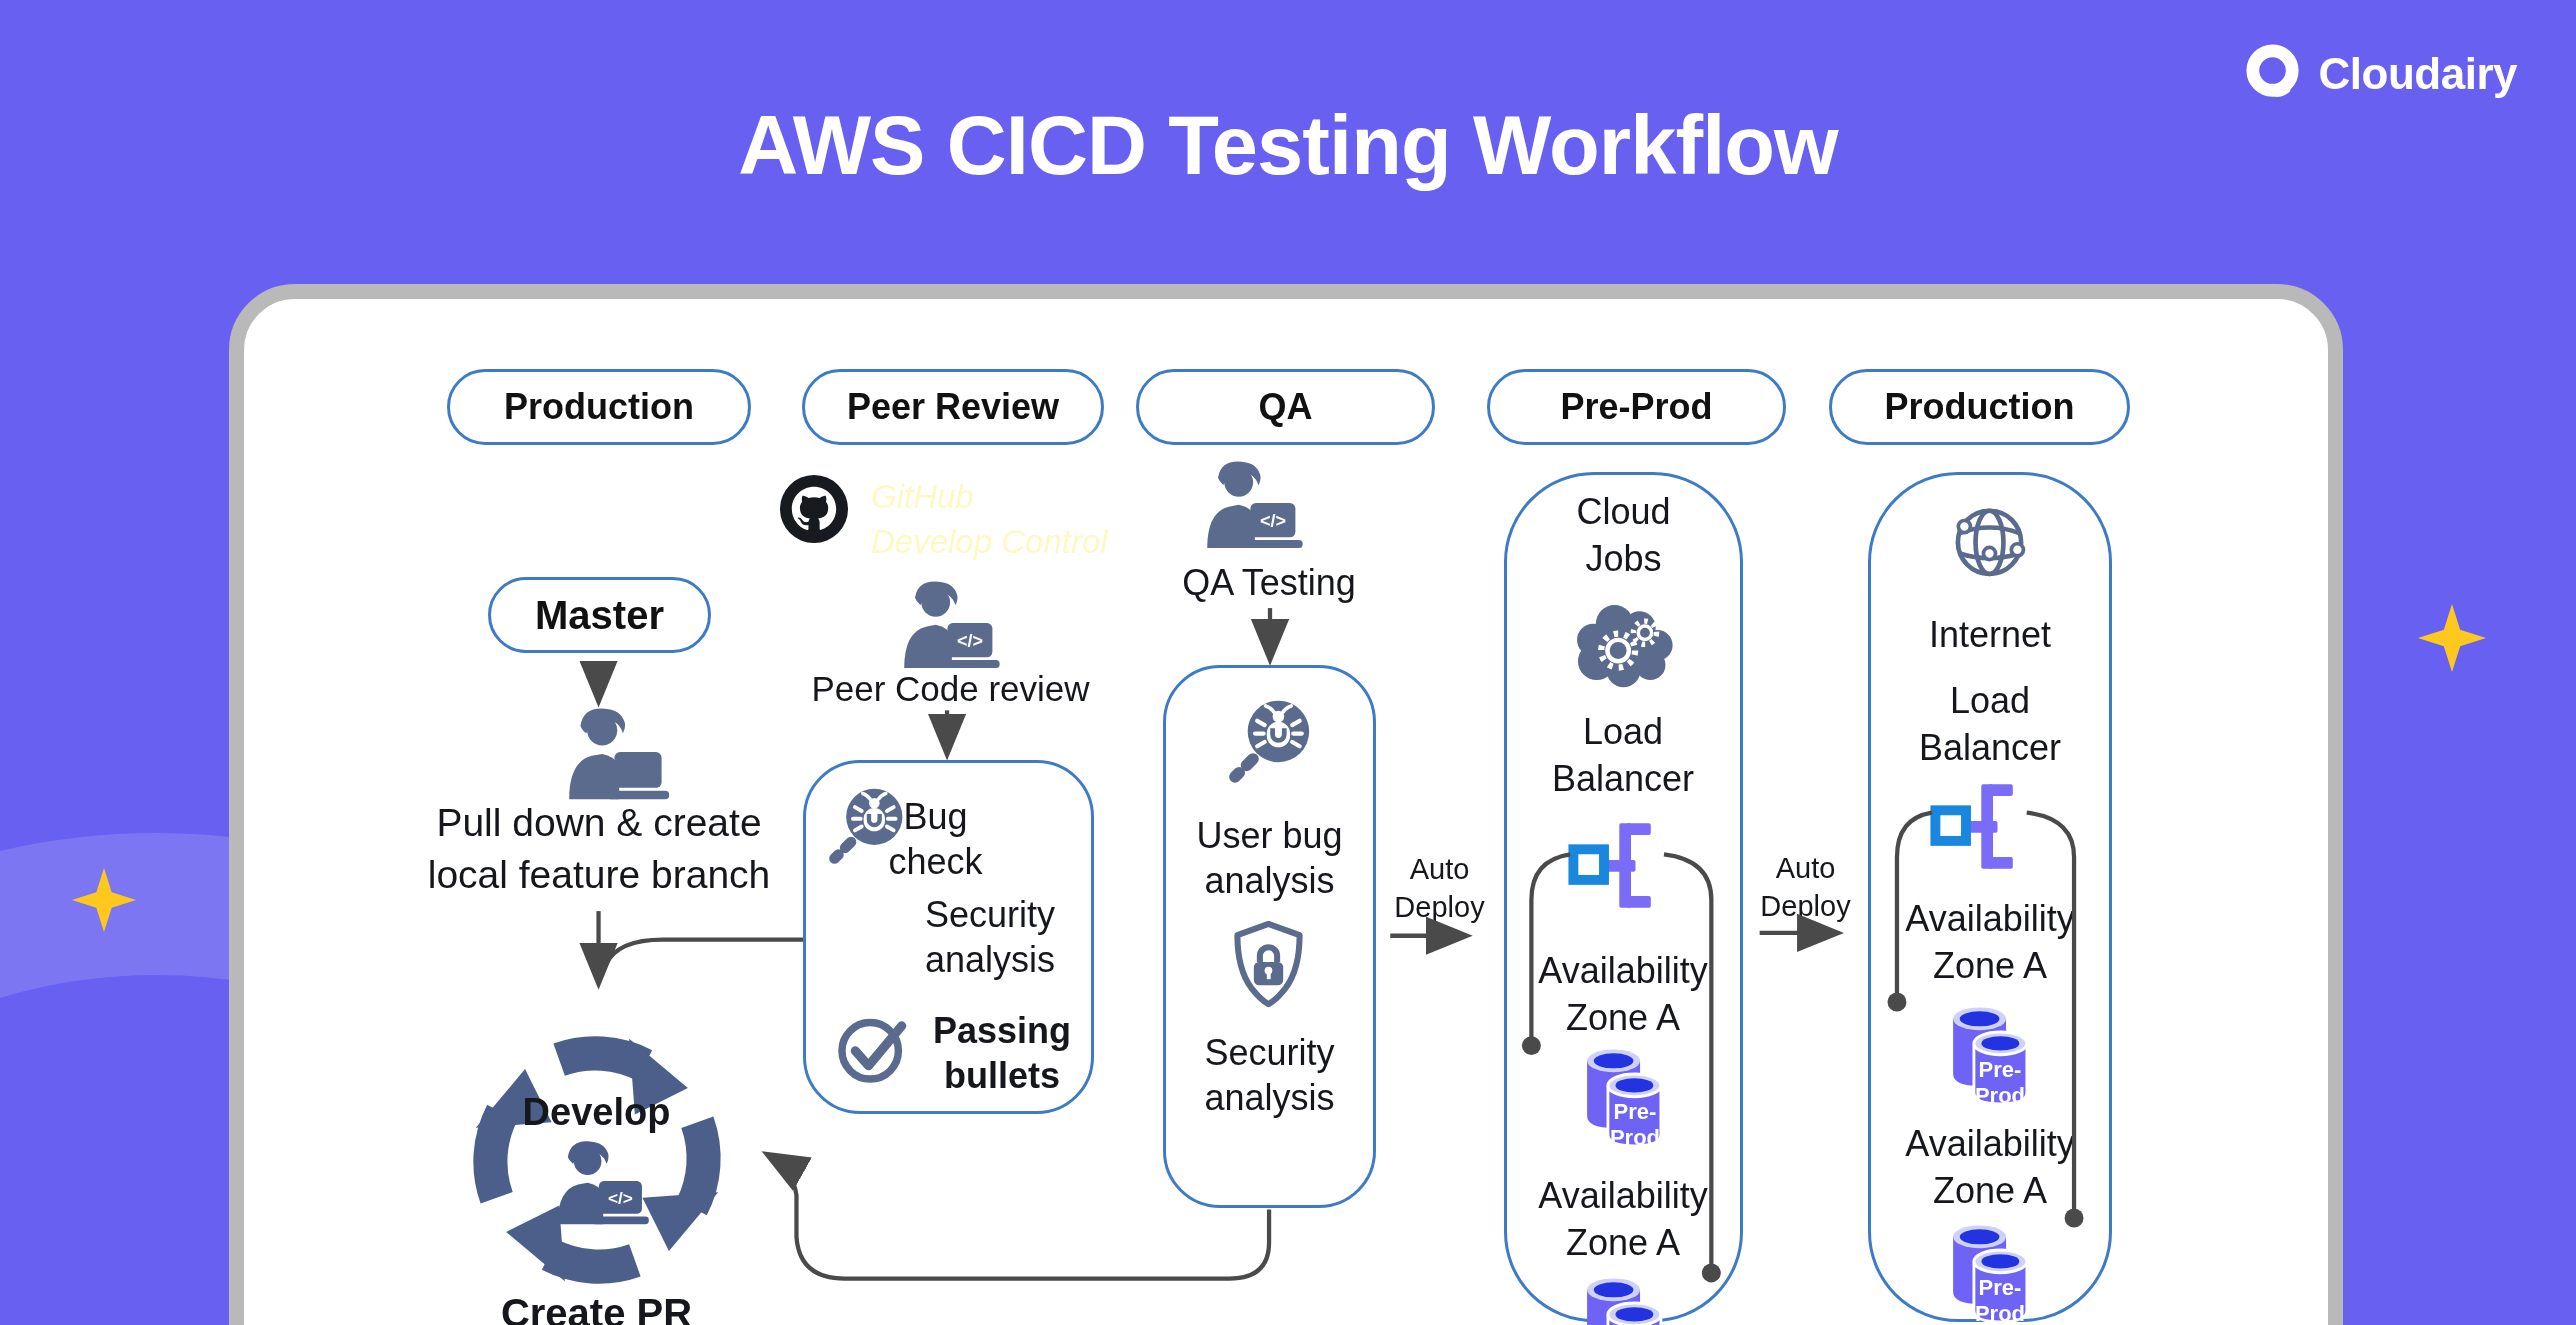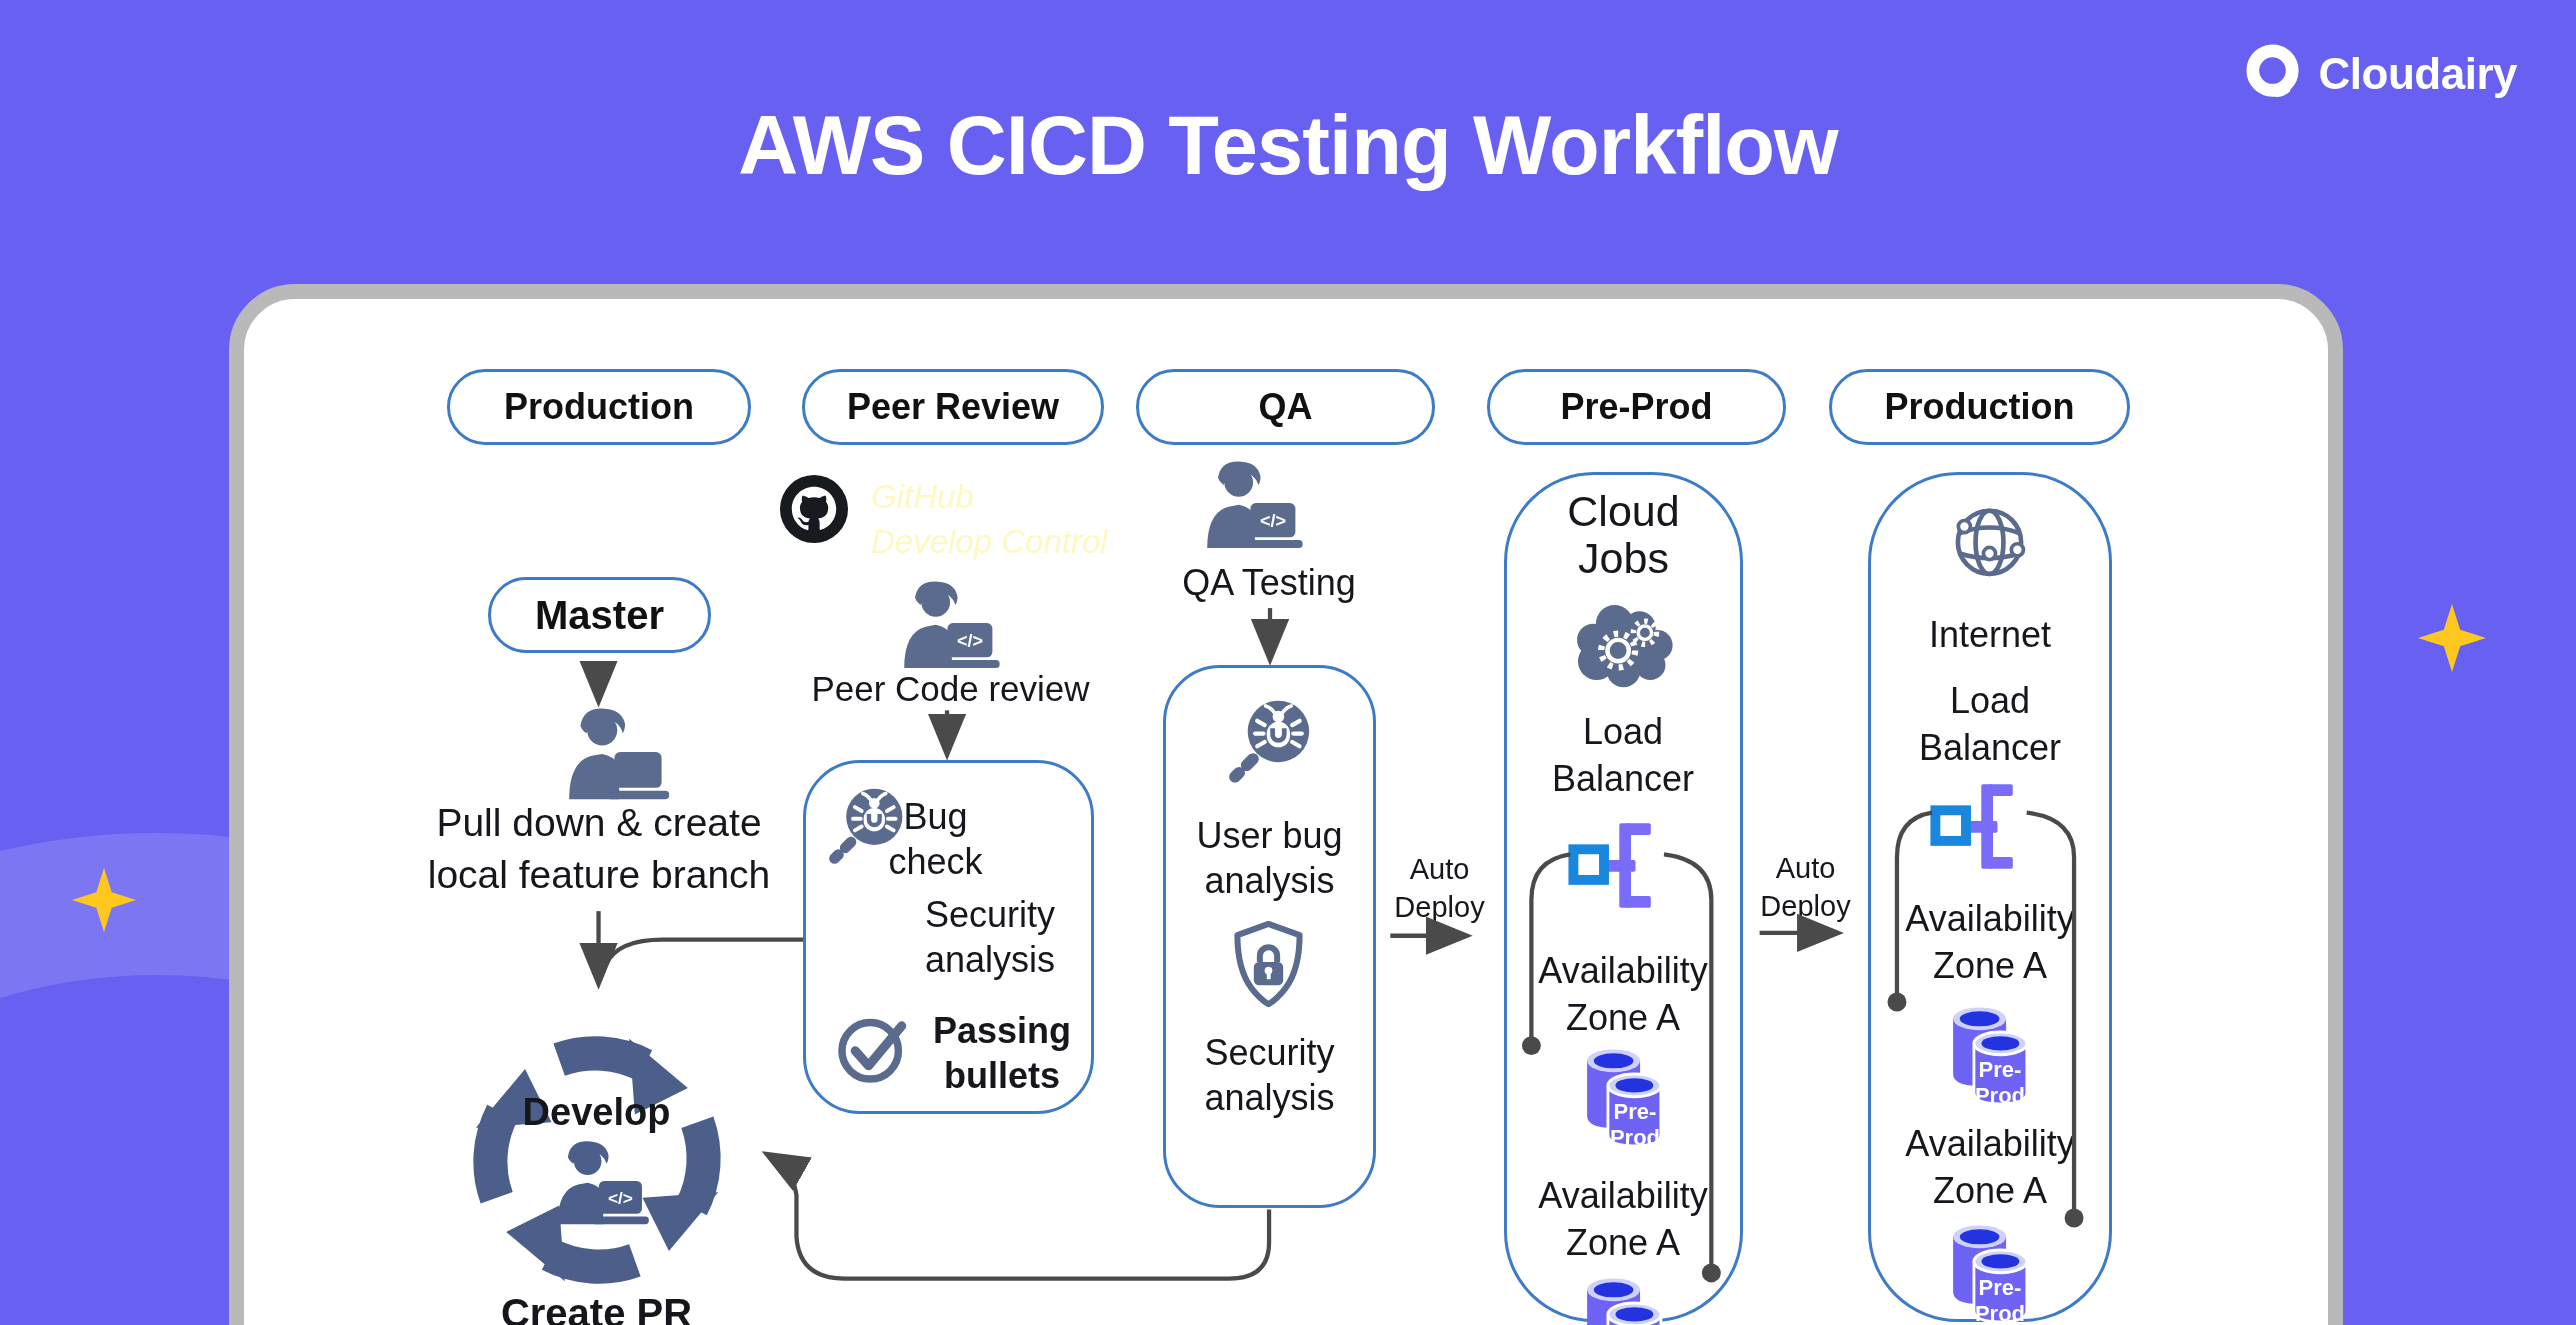--- a/index.html
+++ b/index.html
@@ -271,21 +271,21 @@
     <circle cx="50" cy="62" r="4.5" fill="#FFFFFF"></circle>
     <rect x="48" y="64" width="4.5" height="8" fill="#FFFFFF"></rect>
   </svg>
 </div>
 <div class="lbl" style="left:1172px;top:1030px;width:195px;font-size:36px;line-height:45px;">Security analysis</div>
 
 <div class="autodeploy" style="left:1375px;top:850px;width:129px;">Auto Deploy</div>
 <div class="autodeploy" style="left:1743px;top:849px;width:125px;">Auto Deploy</div>
 
 <div class="container-box" style="left:1504px;top:472px;width:239px;height:850px;"></div>
-<div class="lbl" style="left:1557px;top:488px;width:133px;font-size:43px;line-height:47px;">Cloud Jobs</div>
+<div class="lbl" style="left:1557px;top:488px;width:133px;font-size:36px;line-height:47px;">Cloud Jobs</div>
 <div class="abs" style="left:1561px;top:591px;">
   <svg width="125" height="104" viewBox="0 0 140 115">
     <g fill="#5A6B8E">
       <circle cx="40" cy="78" r="21"></circle>
         <circle cx="36" cy="54" r="18"></circle>
         <circle cx="60" cy="36" r="21"></circle>
       <circle cx="88" cy="40" r="18"></circle>
         <circle cx="108" cy="60" r="17"></circle>
         <circle cx="100" cy="82" r="17"></circle>
       <circle cx="70" cy="88" r="19"></circle>

